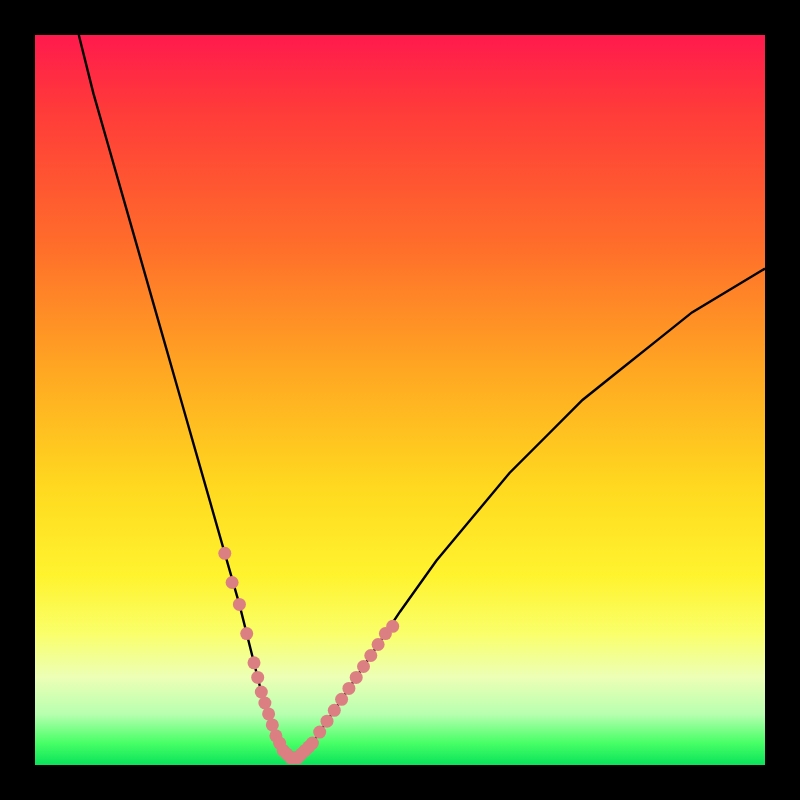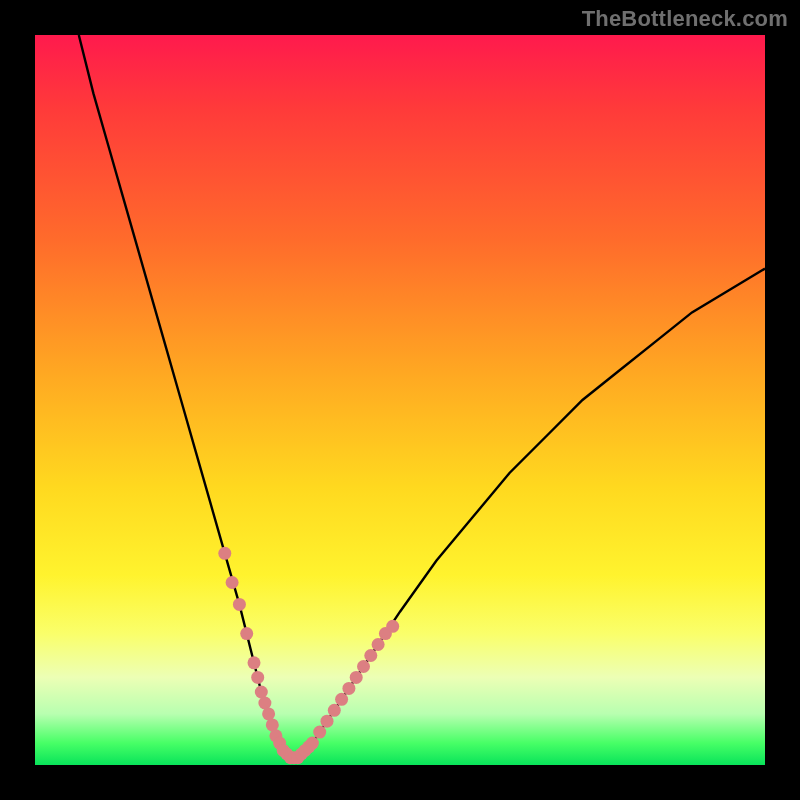--- a/index.html
+++ b/index.html
@@ -52,21 +52,20 @@
     top: 0;
     width: 730px;
     height: 730px;
     overflow: visible;
   }
 </style>
 </head>
 <body>
 
 <div class="frame">
-  <div class="attribution">TheBottleneck.com</div>
 
   <div class="plot-area">
     <svg class="curve" viewBox="0 0 730 730" preserveAspectRatio="none">
       <path id="main-curve" fill="none" stroke="#000000" stroke-width="2.4" d="M43.8 0.0 L58.4 58.4 L73.0 109.5 L87.6 160.6 L102.2 211.7 L116.8 262.8 L131.4 313.9 L146.0 365.0 L160.6 416.1 L175.2 467.2 L189.8 518.3 L204.4 569.4 L219.0 627.8 L226.3 657.0 L233.6 678.9 L240.9 700.8 L248.2 715.4 L255.5 722.7 L262.8 722.7 L270.1 715.4 L277.4 708.1 L292.0 686.2 L306.6 664.3 L321.2 642.4 L335.8 620.5 L365.0 576.7 L401.5 525.6 L438.0 481.8 L474.5 438.0 L511.0 401.5 L547.5 365.0 L584.0 335.8 L620.5 306.6 L657.0 277.4 L693.5 255.5 L730.0 233.6"></path>
       <g id="dots-left">
           <circle cx="189.8" cy="518.3" r="6.5" fill="#dc7f82"></circle>
           <circle cx="197.1" cy="547.5" r="6.5" fill="#dc7f82"></circle>
           <circle cx="204.4" cy="569.4" r="6.5" fill="#dc7f82"></circle>
           <circle cx="211.7" cy="598.6" r="6.5" fill="#dc7f82"></circle>
           <circle cx="219.0" cy="627.8" r="6.5" fill="#dc7f82"></circle>

